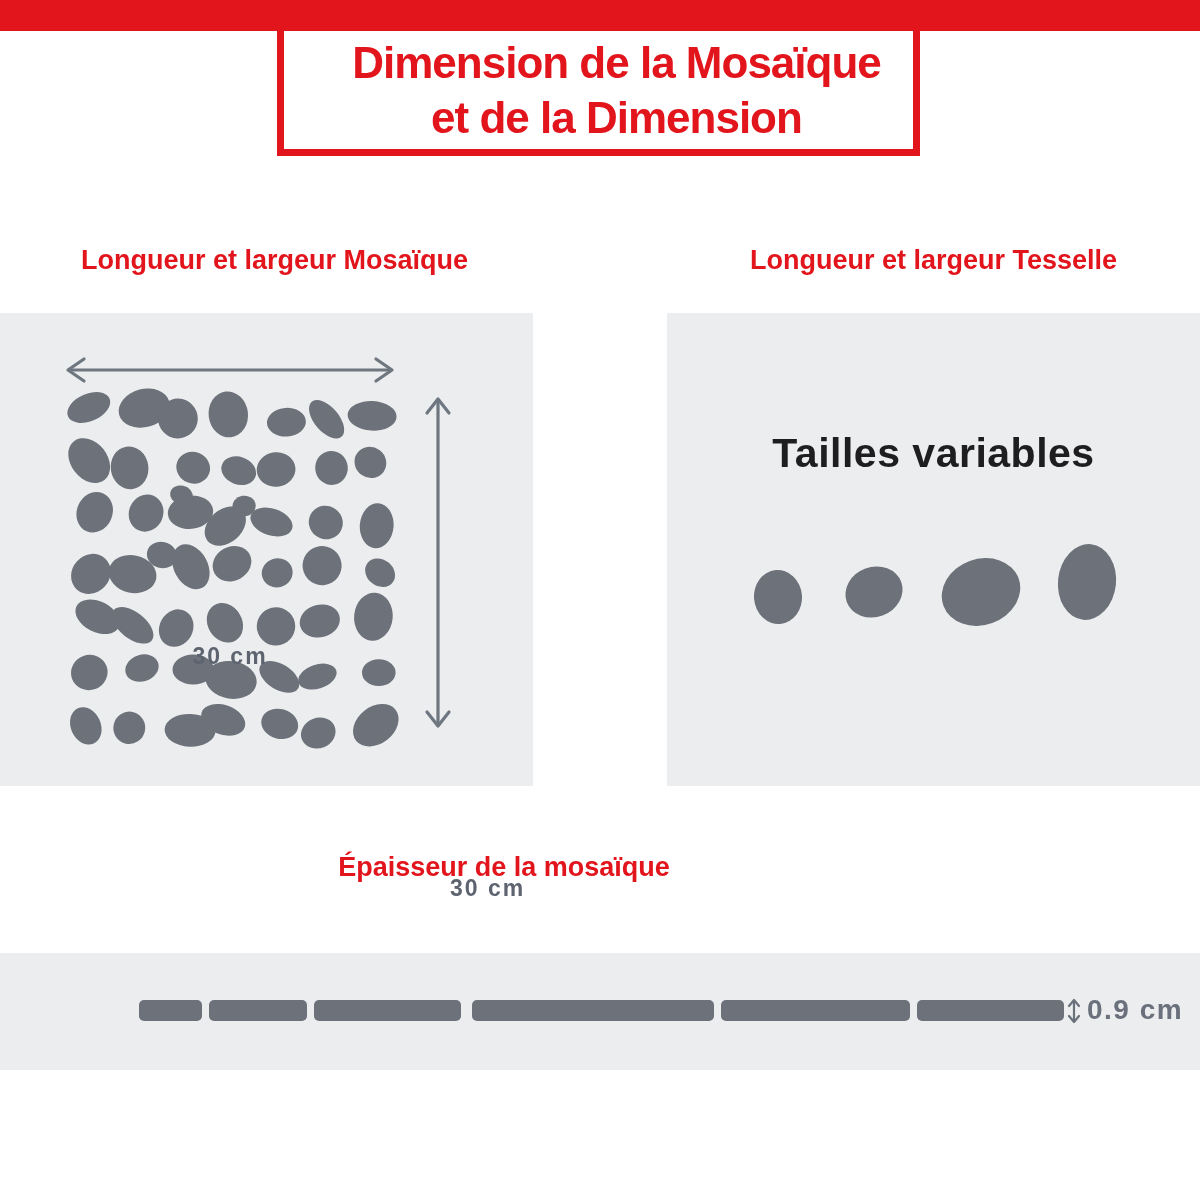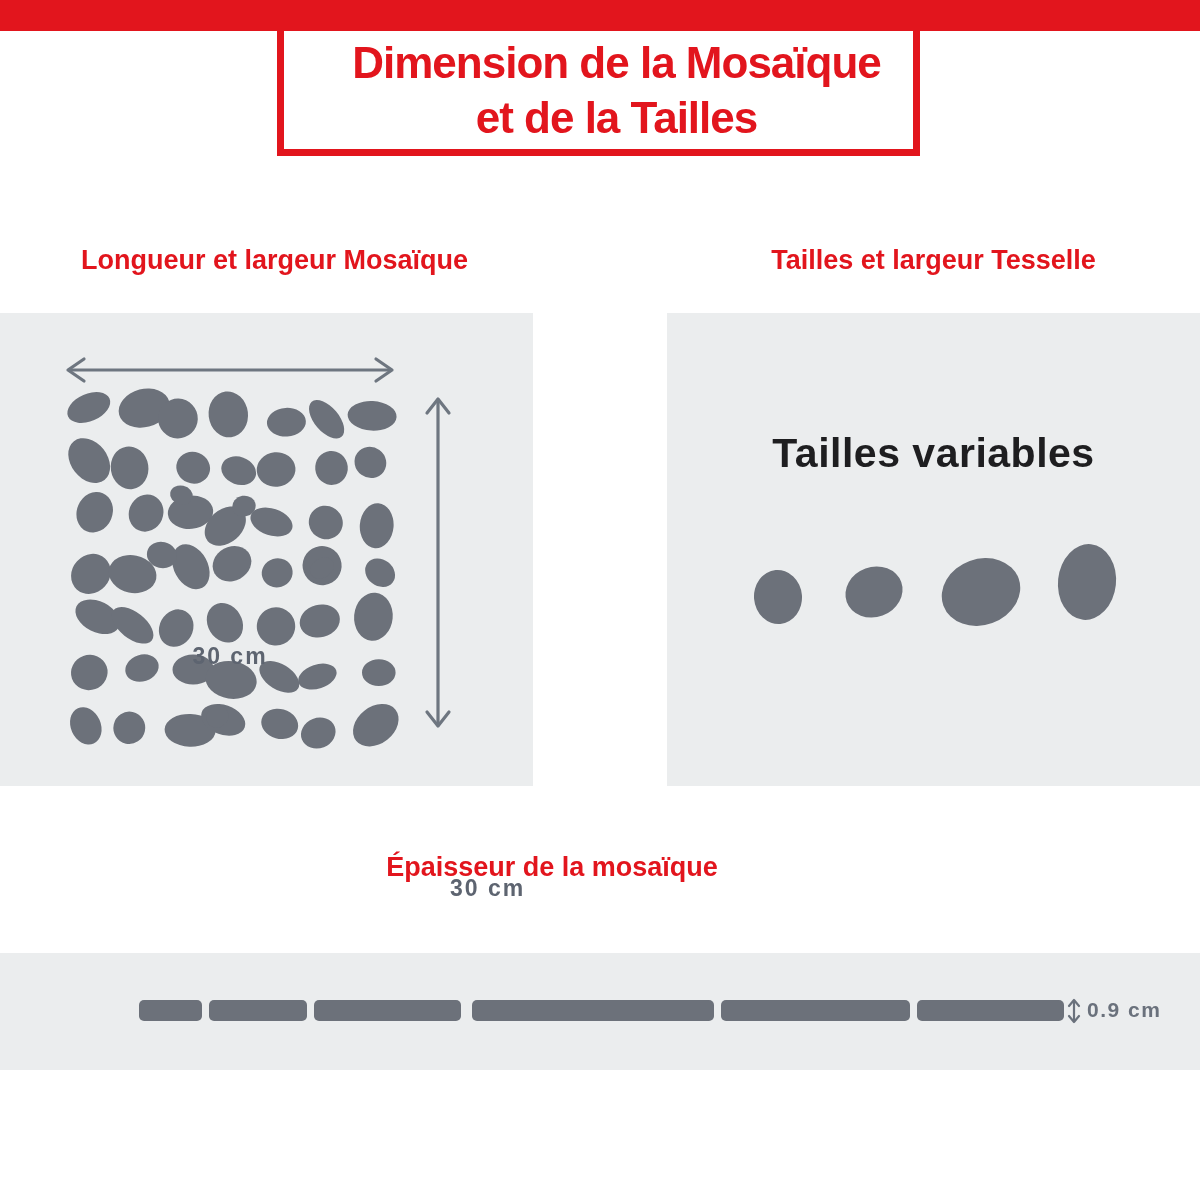--- a/index.html
+++ b/index.html
@@ -32,21 +32,21 @@
   .title-line{
     color:var(--red);font-size:44px;font-weight:800;line-height:55px;
     letter-spacing:-1px;text-align:center;white-space:nowrap;
   }
   .heading{
     position:absolute;color:var(--red);font-size:27px;font-weight:600;
     text-align:center;white-space:nowrap;line-height:34px;
   }
   .heading-left{left:8px;top:243px;width:533px;}
   .heading-right{left:667px;top:243px;width:533px;}
-  .heading-epaisseur{left:0;top:850px;width:1008px;margin-left:48px;}
+  .heading-epaisseur{left:0;top:850px;width:1008px;}
   .panel{
     position:absolute;top:313px;width:533px;height:473px;background:var(--panel);
   }
   .panel-left{left:0;}
   .panel-right{left:667px;}
   .panel svg{position:absolute;left:0;top:0;}
   .dim-label{
     position:absolute;color:var(--labelgray);font-size:23px;font-weight:600;
     letter-spacing:2px;white-space:nowrap;
   }
@@ -60,37 +60,37 @@
   .band{
     position:absolute;left:0;top:953px;width:1200px;height:117px;
     background:var(--panel);
   }
   .seg{
     position:absolute;top:47px;height:21px;border-radius:5px;background:var(--stone);
   }
   .thick-arrow{position:absolute;left:1067px;top:44px;}
   .thick-label{
     position:absolute;left:1087px;top:45px;line-height:24px;
-    color:#6a717c;font-size:21px;font-weight:600;letter-spacing:1.5px;white-space:nowrap;
+    color:#6a717c;font-size:28px;font-weight:600;letter-spacing:1.5px;white-space:nowrap;
   }
   .arrow-stroke{stroke:var(--arrowgray);stroke-width:3.2;fill:none;
     stroke-linecap:round;stroke-linejoin:round;}
 </style>
 </head>
 <body>
 
 <div class="topbar"></div>
 
 <div class="title-box">
   <div class="title-line">Dimension de la Mosaïque</div>
-  <div class="title-line">et de la Tailles</div>
+  <div class="title-line">et de la Dimension</div>
 </div>
 
 <div class="heading heading-left">Longueur et largeur Mosaïque</div>
-<div class="heading heading-right">Tailles et largeur Tesselle</div>
+<div class="heading heading-right">Longueur et largeur Tesselle</div>
 
 <div class="panel panel-left">
   <svg width="533" height="473" viewBox="0 0 533 473">
     <g id="cluster">
         <ellipse cx="88.8" cy="94.5" rx="22.6" ry="13.7" transform="rotate(-23.4 88.8 94.5)" fill="#6c717a"></ellipse>
         <ellipse cx="144.2" cy="95.1" rx="25.9" ry="19.1" transform="rotate(-14.6 144.2 95.1)" fill="#6c717a"></ellipse>
         <ellipse cx="177.9" cy="105.5" rx="19.9" ry="19.9" transform="rotate(1.8 177.9 105.5)" fill="#6c717a"></ellipse>
         <ellipse cx="228.3" cy="101.4" rx="19.7" ry="23.0" transform="rotate(-7.1 228.3 101.4)" fill="#6c717a"></ellipse>
         <ellipse cx="286.4" cy="109.2" rx="19.5" ry="14.3" transform="rotate(-3.8 286.4 109.2)" fill="#6c717a"></ellipse>
         <ellipse cx="326.6" cy="106.3" rx="12.3" ry="23.0" transform="rotate(-40.4 326.6 106.3)" fill="#6c717a"></ellipse>

